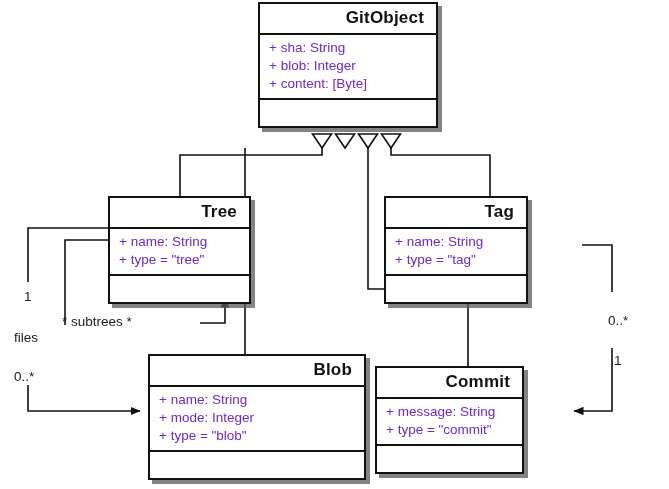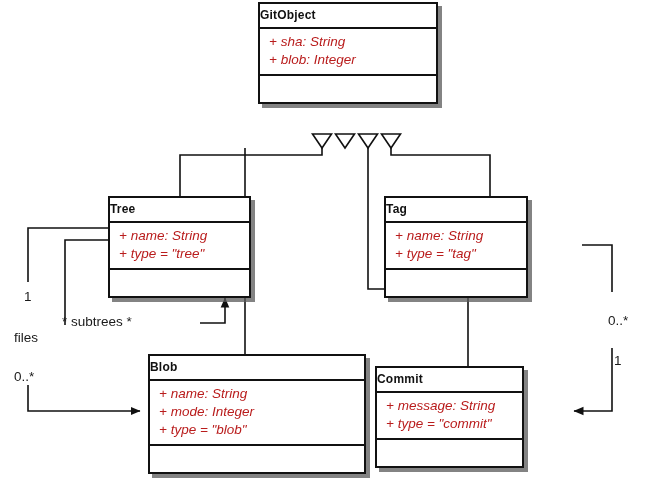--- a/index.html
+++ b/index.html
@@ -26,38 +26,37 @@
   }
   .uml-class {
     position: absolute;
     box-sizing: border-box;
     background: #ffffff;
     border: 2px solid #111111;
     box-shadow: 4px 4px 0 0 rgba(90,90,90,0.75);
     z-index: 5;
   }
   .uml-title {
-    text-align: left;
+    text-align: right;
     font-weight: bold;
-    font-size: 12px;
+    font-size: 17px;
     color: #111111;
-    padding: 4px 0 5px 0;
+    padding: 4px 12px 5px 0;
     border-bottom: 2px solid #111111;
     letter-spacing: 0.2px;
   }
   .uml-attrs {
     padding: 4px 0 5px 9px;
     border-bottom: 2px solid #111111;
   }
   .uml-attrs div {
     font-size: 13.5px;
-    color: #b91c1c;
+    color: #6d28d9;
     line-height: 18px;
     white-space: nowrap;
-    font-style: italic;
   }
   .uml-ops {
     height: 26px;
   }
   .edge-label {
     position: absolute;
     font-size: 13.5px;
     color: #1a1a1a;
     white-space: nowrap;
     z-index: 6;
@@ -112,20 +111,21 @@
       <path d="M582,245 L612,245 L612,292" fill="none" stroke="#111111" stroke-width="1.6"></path>
       <path d="M612,348 L612,411 L574,411" fill="none" stroke="#111111" stroke-width="1.6" marker-end="url(#filled-arrow)"></path>
     </g>
   </svg>
 
   <div class="uml-class" style="left:258px; top:2px; width:180px;">
     <div class="uml-title">GitObject</div>
     <div class="uml-attrs">
       <div>+ sha: String</div>
       <div>+ blob: Integer</div>
+      <div>+ content: [Byte]</div>
     </div>
     <div class="uml-ops"></div>
   </div>
 
   <div class="uml-class" style="left:108px; top:196px; width:143px;">
     <div class="uml-title">Tree</div>
     <div class="uml-attrs">
       <div>+ name: String</div>
       <div>+ type = "tree"</div>
     </div>

